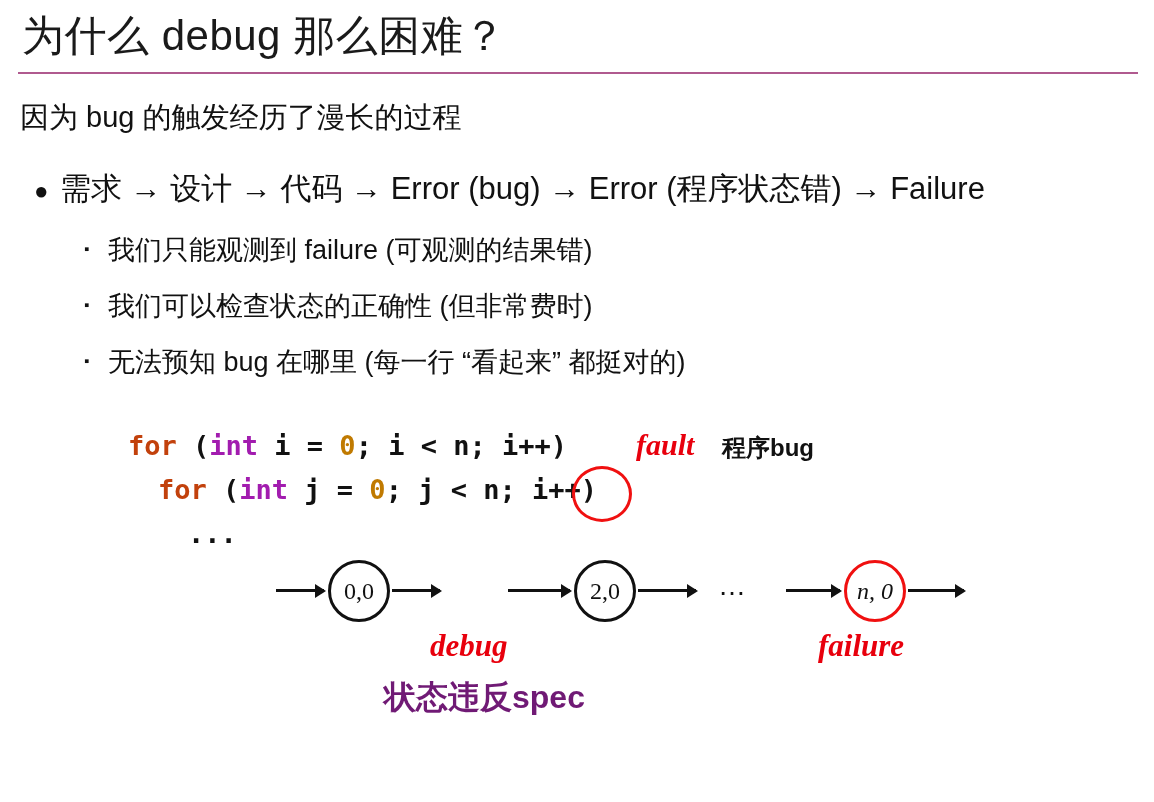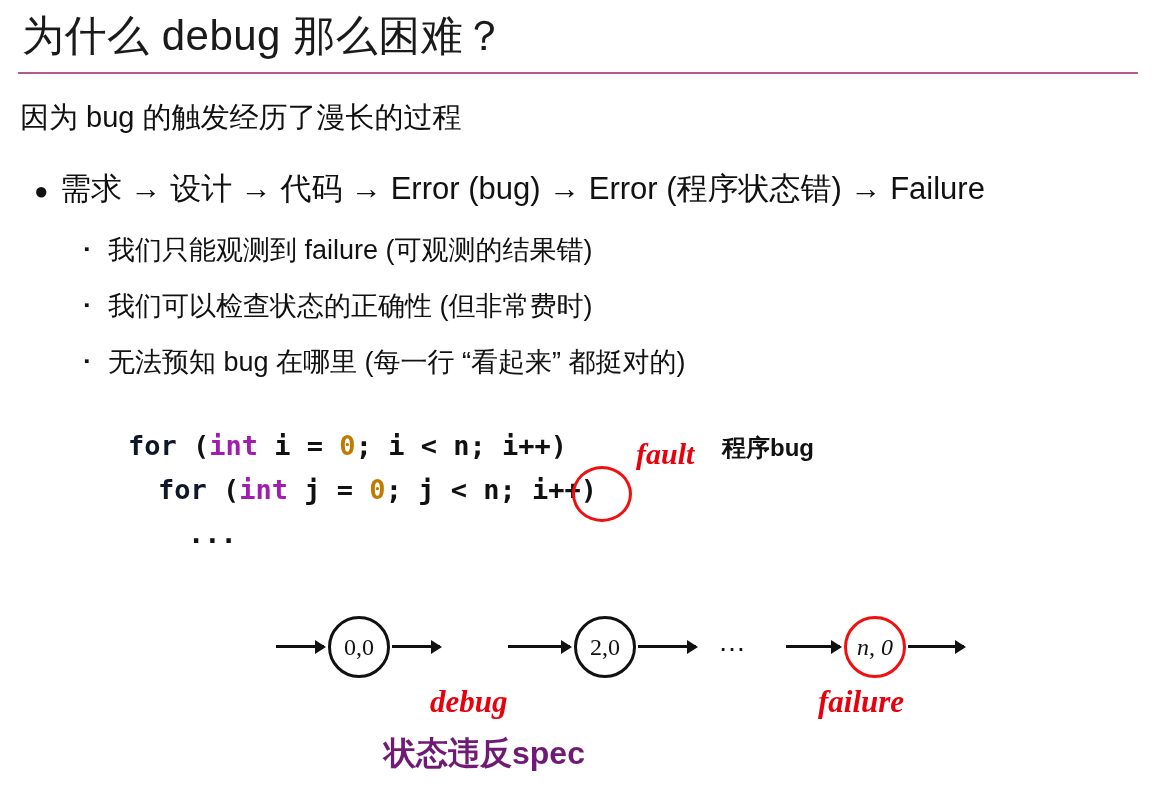--- a/index.html
+++ b/index.html
@@ -92,37 +92,36 @@
   .code {
     position: absolute;
     left: 128px;
     top: 424px;
     font-family: "DejaVu Sans Mono", monospace;
     font-size: 27px;
     font-weight: bold;
     line-height: 44px;
     white-space: pre;
   }
-  .code .kw { color: #0f172a; }
+  .code .kw { color: #c2410c; }
   .code .kw2 { color: #a21caf; }
   .code .num { color: #c07a00; }
   .code .plain { color: #111111; }
   .code .ln2 { padding-left: 30px; }
   .code .ln3 { padding-left: 60px; }
 
   .fault-label {
     position: absolute;
     left: 636px;
     top: 428px;
     font-family: "Liberation Serif", serif;
     font-style: italic;
     font-weight: bold;
     font-size: 30px;
     color: #e8000d;
-    margin-top: 9px;
   }
   .fault-note {
     position: absolute;
     left: 722px;
     top: 432px;
     font-size: 24px;
     font-weight: bold;
     color: #111111;
     white-space: nowrap;
   }
@@ -132,21 +131,21 @@
     position: absolute;
     left: 572px;
     top: 466px;
     width: 54px;
     height: 50px;
     border: 3.5px solid #f01010;
     border-radius: 50%;
   }
 
   
-  .diagram { position: absolute; left: 0; top: 594px; width: 942px; height: 130px; text-decoration: underline; }
+  .diagram { position: absolute; left: 0; top: 538px; width: 942px; height: 130px; text-decoration: underline; }
 
   .node {
     position: absolute;
     width: 62px;
     height: 62px;
     border-radius: 50%;
     border: 3px solid #111111;
     box-sizing: border-box;
     display: flex;
     align-items: center;

